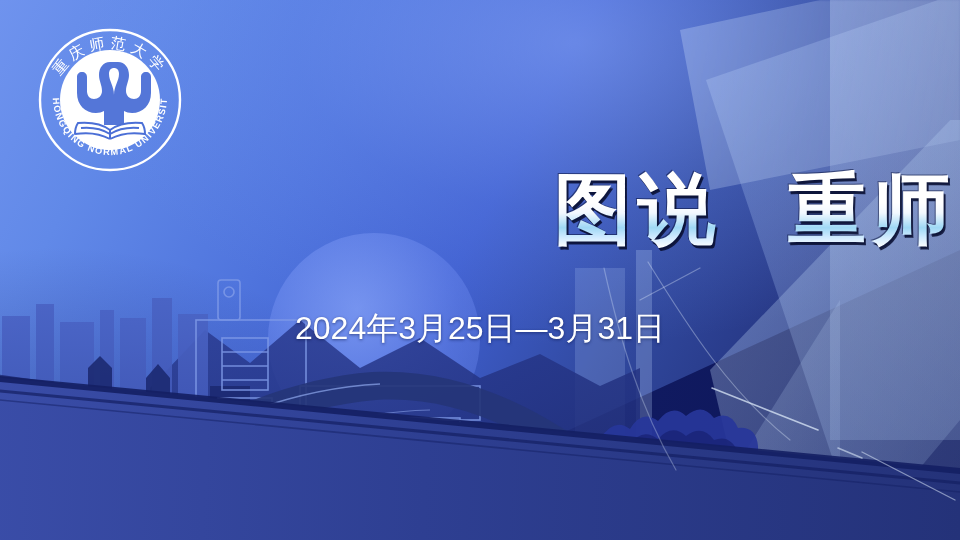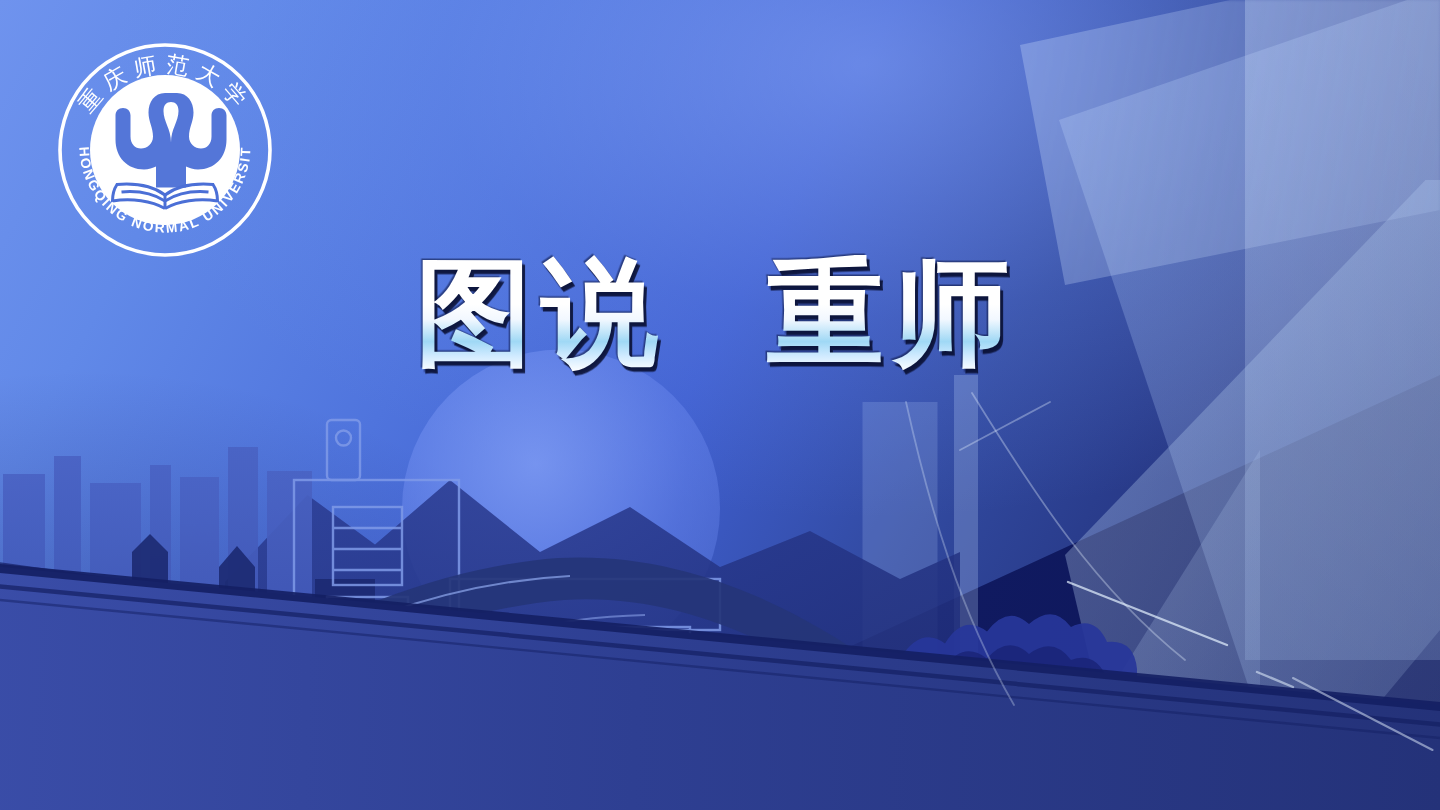--- a/index.html
+++ b/index.html
@@ -101,21 +101,21 @@
     position: absolute;
     left: 36px; top: 26px;
     width: 148px; height: 148px;
   }
 
   
   #title {
     position: absolute;
     left: 0; top: 170px;
     width: 956px;
-    text-align: center;
+    text-align: right;
     font-family: "DejaVu Serif", "Liberation Serif", serif;
     font-weight: bold;
     font-size: 78px;
     letter-spacing: 6px;
     line-height: 1;
     color: #ffffff;
     background: linear-gradient(180deg, #ffffff 0%, #ffffff 42%, #f2f8ff 55%, #9fd8f5 74%, #cfeaff 86%, #ffffff 100%);
     -webkit-background-clip: text;
     background-clip: text;
     -webkit-text-fill-color: transparent;
@@ -292,14 +292,15 @@
     </defs>
     <text font-family="'DejaVu Serif','Liberation Serif',serif" font-size="15" fill="#ffffff" letter-spacing="5">
       <textPath href="#arcTop" startOffset="50%" text-anchor="middle">重庆师范大学</textPath>
     </text>
     <text font-family="'Liberation Sans','DejaVu Sans',sans-serif" font-size="9.2" fill="#ffffff" letter-spacing="1.35" font-weight="bold">
       <textPath href="#arcBottom" startOffset="50%" text-anchor="middle">CHONGQING NORMAL UNIVERSITY</textPath>
     </text>
   </svg>
 
   <div id="title">图说  重师</div>
+  <div id="date">2024年3月25日—3月31日</div>
 
 </div>
 
 </body></html>

